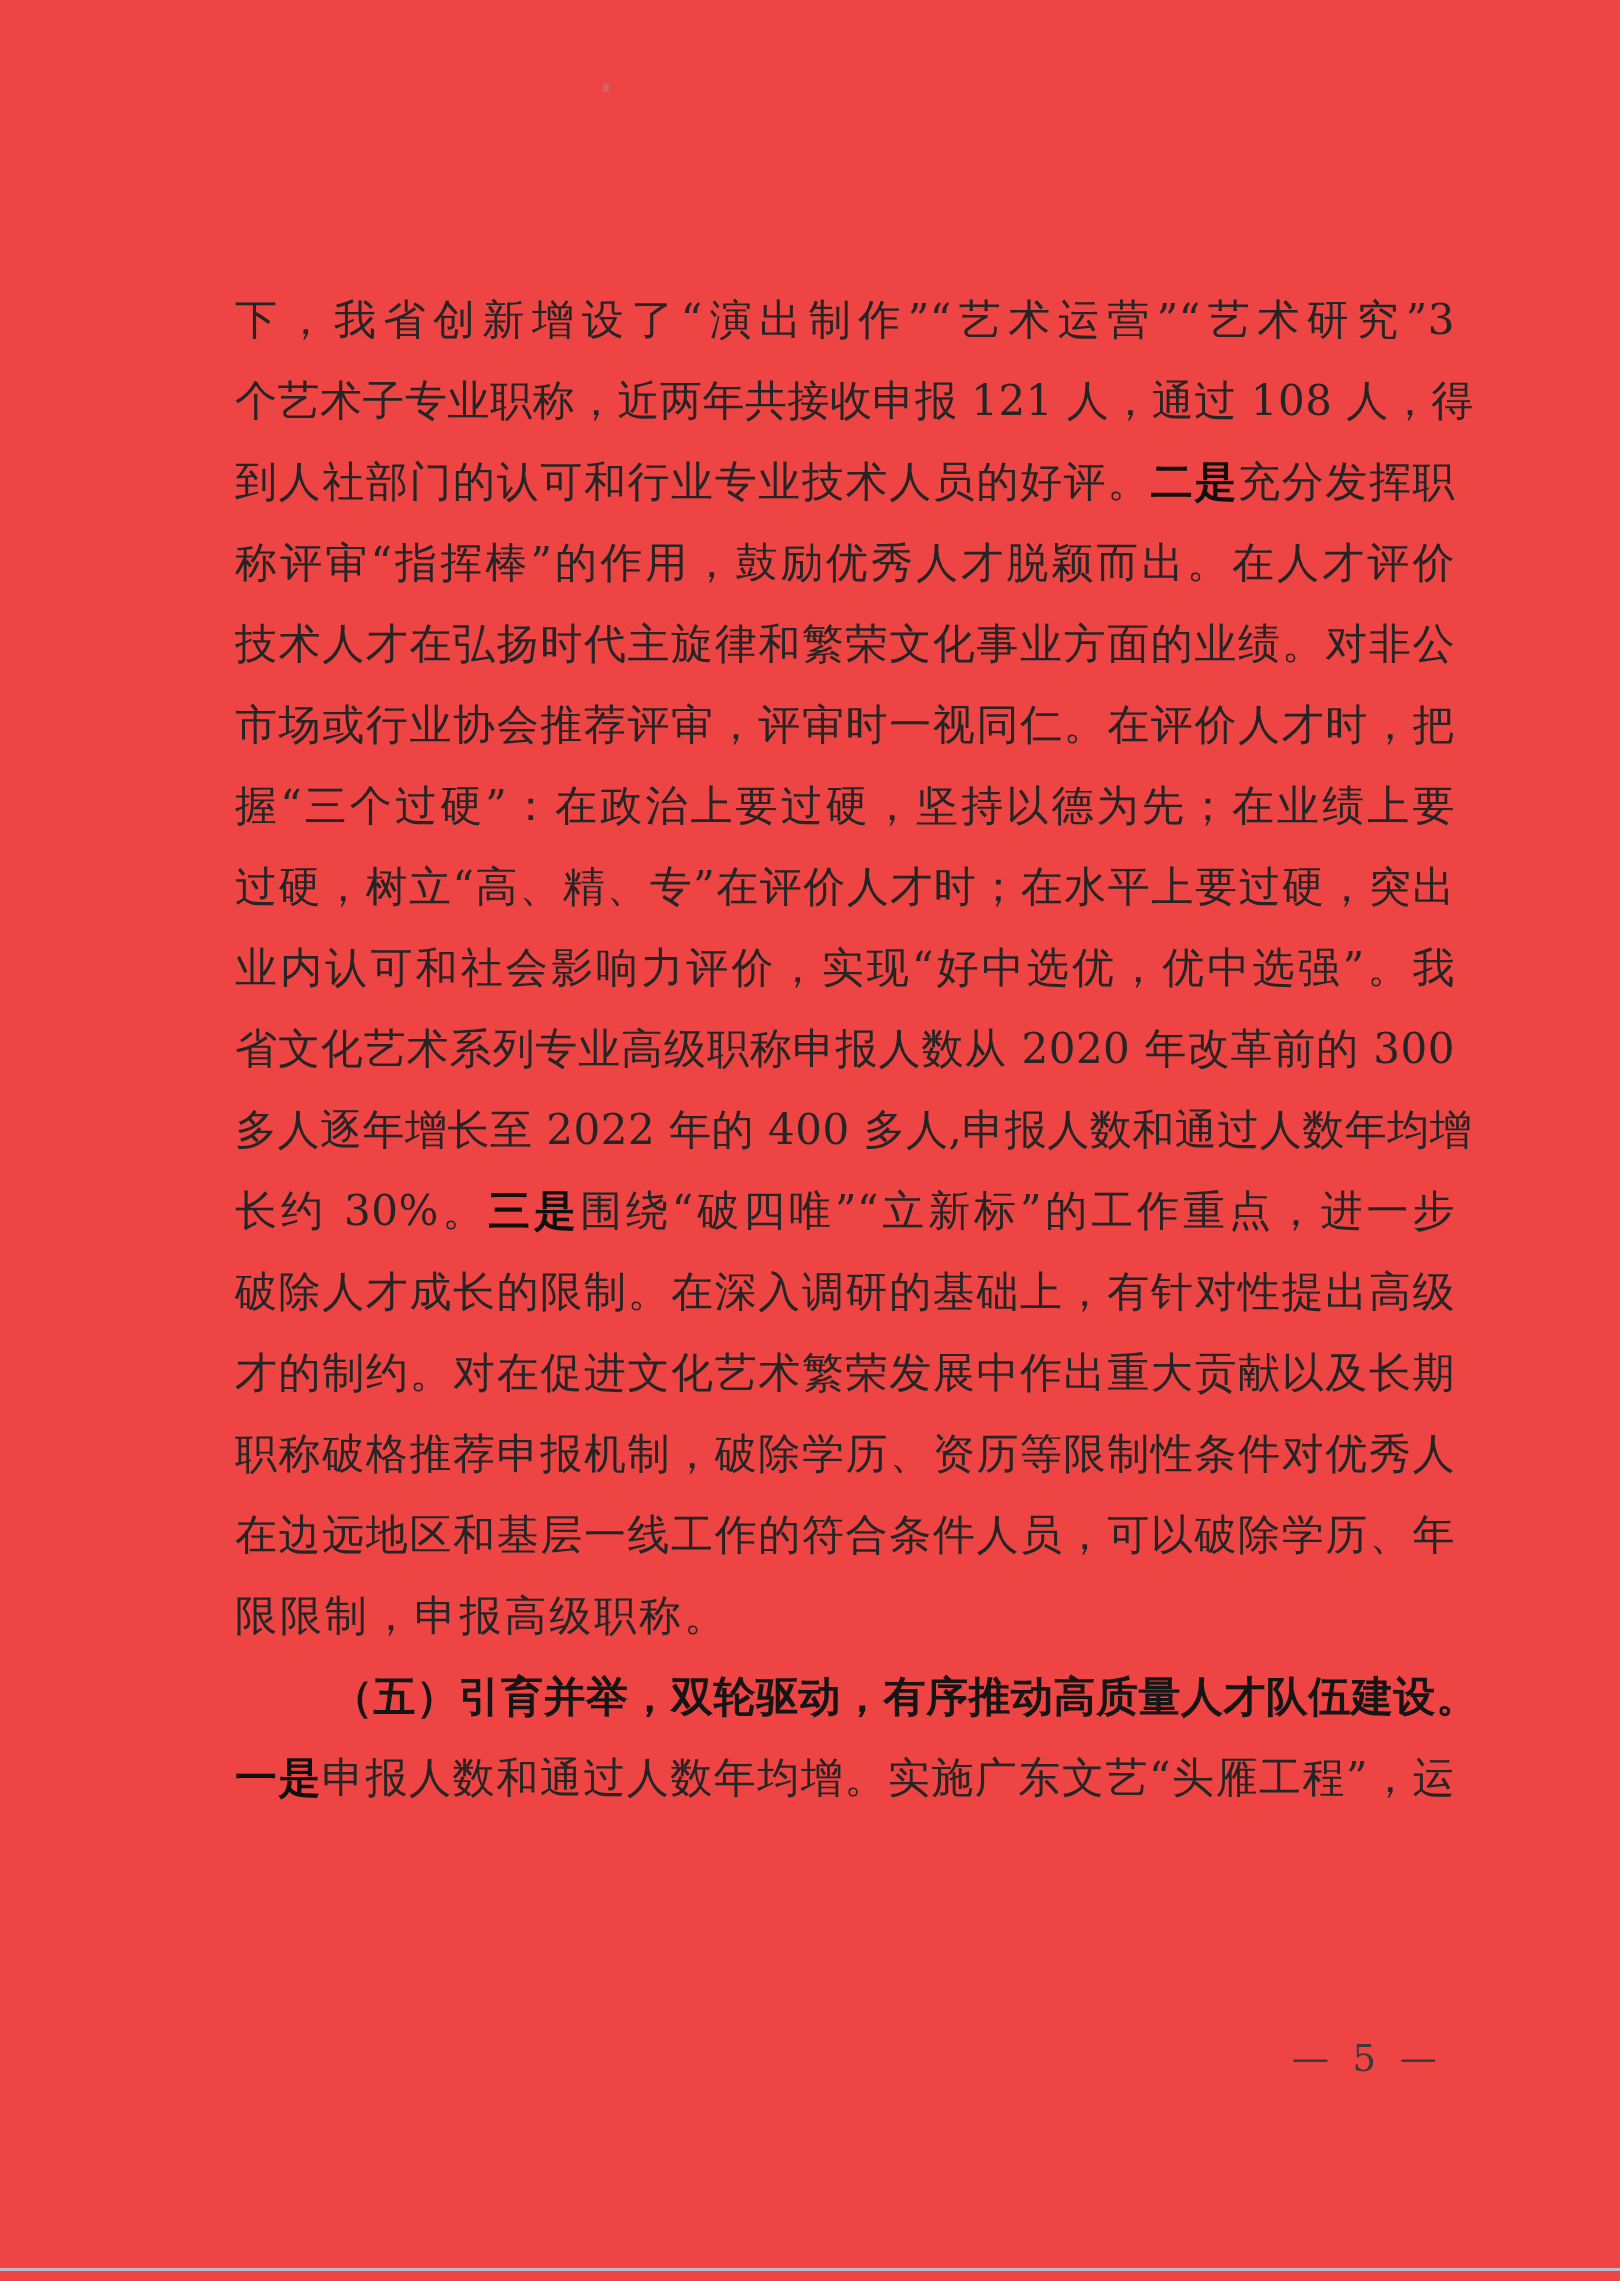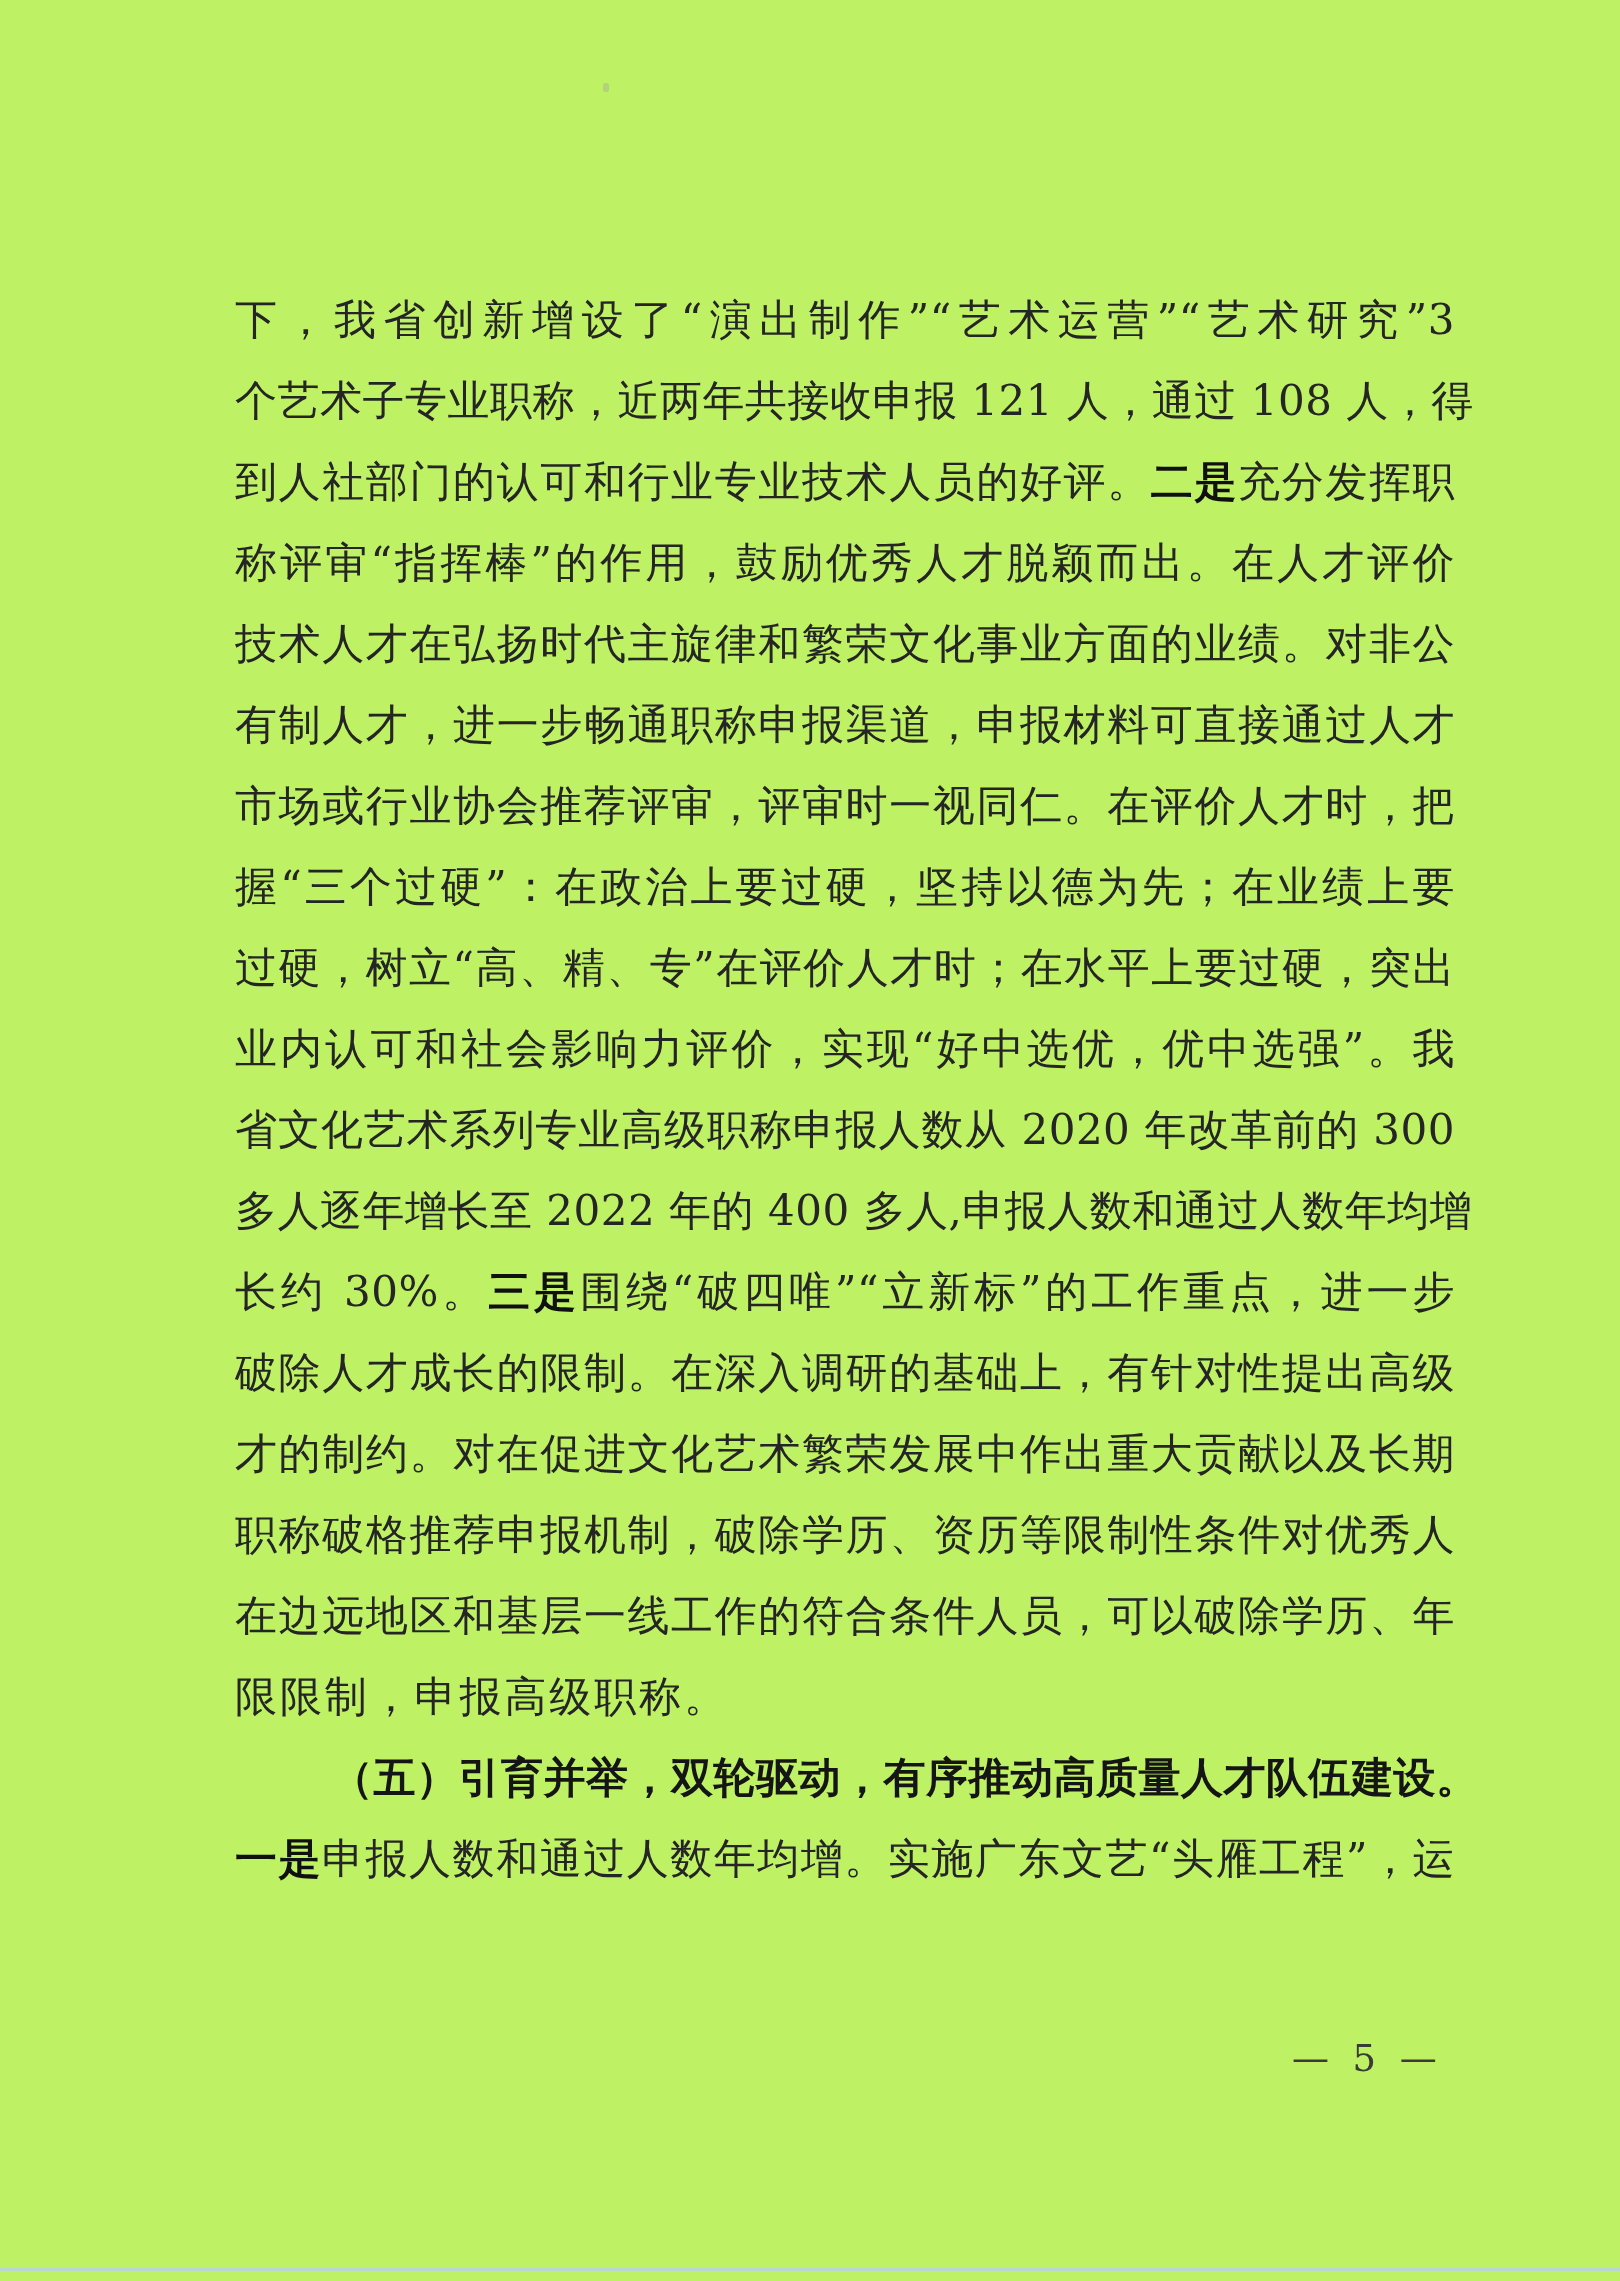--- a/index.html
+++ b/index.html
@@ -5,21 +5,21 @@
   html, body { margin: 0; padding: 0; }
   body {
     width: 1620px; height: 2282px;
     background: #fefefe;
     position: relative;
     overflow: hidden;
     font-family: "DejaVu Serif", serif;
   }
   .page {
     position: absolute; inset: 0;
-    background: #bef264;
+    background: #ef4444;
     text-decoration: underline;
   }
   .doc-body {
     position: absolute;
     left: 235px; top: 279px;
     width: 1220px;
     color: #252525;
   }
   .line {
     font-size: 42px;
@@ -68,21 +68,20 @@
 <body>
 
 <div class="page">
   <div class="scan-speck"></div>
   <div class="doc-body">
       <div class="line"><span class="seg">下，我省创新增设了“演出制作”“艺术运营”“艺术研究”3</span></div>
       <div class="line"><span class="seg">个艺术子专业职称，近两年共接收申报 121 人，通过 108 人，得</span></div>
       <div class="line"><span class="seg">到人社部门的认可和行业专业技术人员的好评。</span><span class="seg bold">二是</span><span class="seg">充分发挥职</span></div>
       <div class="line"><span class="seg">称评审“指挥棒”的作用，鼓励优秀人才脱颖而出。在人才评价</span></div>
       <div class="line"><span class="seg">技术人才在弘扬时代主旋律和繁荣文化事业方面的业绩。对非公</span></div>
-      <div class="line"><span class="seg">有制人才，进一步畅通职称申报渠道，申报材料可直接通过人才</span></div>
       <div class="line"><span class="seg">市场或行业协会推荐评审，评审时一视同仁。在评价人才时，把</span></div>
       <div class="line"><span class="seg">握“三个过硬”：在政治上要过硬，坚持以德为先；在业绩上要</span></div>
       <div class="line"><span class="seg">过硬，树立“高、精、专”在评价人才时；在水平上要过硬，突出</span></div>
       <div class="line"><span class="seg">业内认可和社会影响力评价，实现“好中选优，优中选强”。我</span></div>
       <div class="line"><span class="seg">省文化艺术系列专业高级职称申报人数从 2020 年改革前的 300</span></div>
       <div class="line"><span class="seg">多人逐年增长至 2022 年的 400 多人,申报人数和通过人数年均增</span></div>
       <div class="line"><span class="seg">长约 30%。</span><span class="seg bold">三是</span><span class="seg">围绕“破四唯”“立新标”的工作重点，进一步</span></div>
       <div class="line"><span class="seg">破除人才成长的限制。在深入调研的基础上，有针对性提出高级</span></div>
       <div class="line"><span class="seg">才的制约。对在促进文化艺术繁荣发展中作出重大贡献以及长期</span></div>
       <div class="line"><span class="seg">职称破格推荐申报机制，破除学历、资历等限制性条件对优秀人</span></div>

